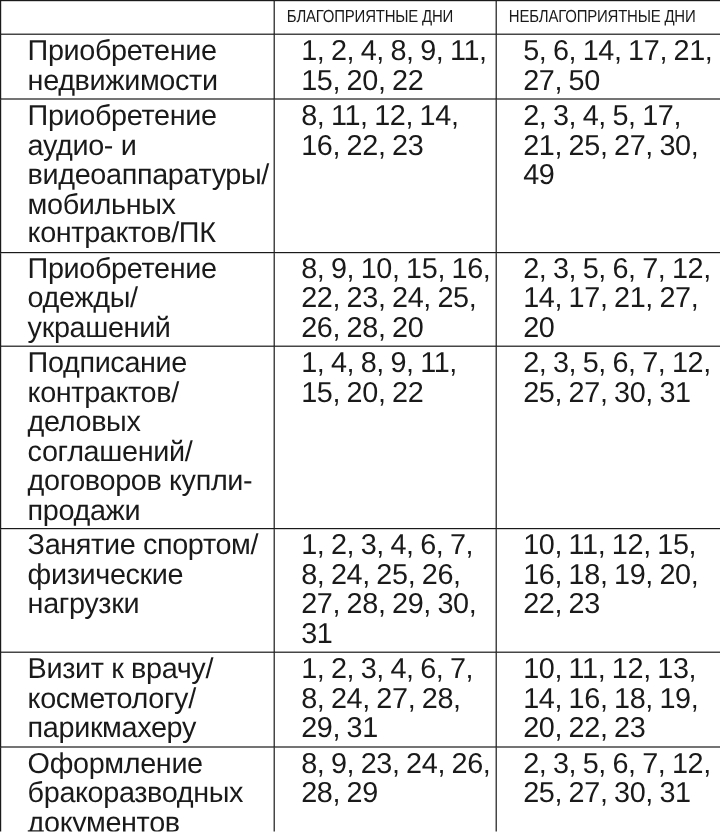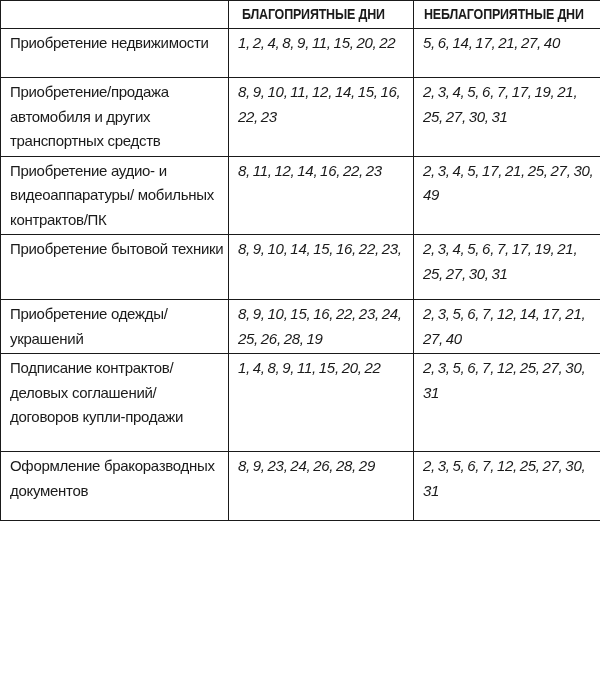--- a/index.html
+++ b/index.html
@@ -11,50 +11,49 @@
       font-family: "Liberation Sans", "DejaVu Sans", sans-serif;
       color: #1a1a1a;
     }
     table.days col.c1 { width: 228px; }
     table.days col.c2 { width: 185px; }
     table.days col.c3 { width: 187px; }
     table.days th, table.days td {
       border: 1.5px solid #1a1a1a;
       vertical-align: top;
       text-align: left;
-      padding: 2px 4px 2px 9px;
-      font-size: 15px;
+      padding: 2px 4px 2px 22px;
+      font-size: 24px;
       line-height: 24.5px;
       letter-spacing: -0.3px;
     }
     table.days th {
       font-family: "Liberation Sans", sans-serif;
-      font-weight: bold;
+      font-weight: normal;
       font-size: 14.5px;
       letter-spacing: -0.2px;
       line-height: 22px;
       height: 22px;
       padding: 2px 2px 2px 10px;
       white-space: nowrap;
       transform-origin: left;
-      text-align: center;
     }
     table.days th span { display: inline-block; transform: scaleX(0.86); transform-origin: left center; }
     tr.r-head { height: 28px; }
     tr.r1 { height: 49px; }
     tr.r2 { height: 76px; }
     tr.r3 { height: 65px; }
     tr.r4 { height: 65px; }
     tr.r5 { height: 54px; margin-top: 32px; }
     tr.r6 { height: 98px; }
     tr.r7 { height: 71px; }
     tr.r8 { height: 71px; }
     tr.r9 { height: 54px; }
     tr.r10 { height: 69px; }
-    table.days td.nums { word-spacing: -1px; font-style: italic; }
+    table.days td.nums { word-spacing: -1px; }
   </style>
 </head>
 <body>
 
 <table class="days">
   <colgroup>
     <col class="c1">
       <col class="c2">
       <col class="c3">
   </colgroup>
@@ -62,46 +61,46 @@
     <tr class="r-head">
       <th><span></span></th>
       <th><span>БЛАГОПРИЯТНЫЕ ДНИ</span></th>
       <th><span>НЕБЛАГОПРИЯТНЫЕ ДНИ</span></th>
     </tr>
   </thead>
   <tbody>
     <tr class="r1">
       <td>Приобретение недвижимости</td>
       <td class="nums">1, 2, 4, 8, 9, 11, 15, 20, 22</td>
-      <td class="nums">5, 6, 14, 17, 21, 27, 40</td>
-    </tr>
-    <tr class="r2">
-      <td>Приобретение/продажа автомобиля и других транспортных средств</td>
-      <td class="nums">8, 9, 10, 11, 12, 14, 15, 16, 22, 23</td>
-      <td class="nums">2, 3, 4, 5, 6, 7, 17, 19, 21, 25, 27, 30, 31</td>
+      <td class="nums">5, 6, 14, 17, 21, 27, 50</td>
     </tr>
     <tr class="r3">
       <td>Приобретение аудио- и видеоаппаратуры/ мобильных контрактов/ПК</td>
       <td class="nums">8, 11, 12, 14, 16, 22, 23</td>
       <td class="nums">2, 3, 4, 5, 17, 21, 25, 27, 30, 49</td>
     </tr>
-    <tr class="r4">
-      <td>Приобретение бытовой техники</td>
-      <td class="nums">8, 9, 10, 14, 15, 16, 22, 23,</td>
-      <td class="nums">2, 3, 4, 5, 6, 7, 17, 19, 21, 25, 27, 30, 31</td>
-    </tr>
     <tr class="r5">
       <td>Приобретение одежды/ украшений</td>
-      <td class="nums">8, 9, 10, 15, 16, 22, 23, 24, 25, 26, 28, 19</td>
-      <td class="nums">2, 3, 5, 6, 7, 12, 14, 17, 21, 27, 40</td>
+      <td class="nums">8, 9, 10, 15, 16, 22, 23, 24, 25, 26, 28, 20</td>
+      <td class="nums">2, 3, 5, 6, 7, 12, 14, 17, 21, 27, 20</td>
     </tr>
     <tr class="r6">
       <td>Подписание контрактов/ деловых соглашений/ договоров купли-продажи</td>
       <td class="nums">1, 4, 8, 9, 11, 15, 20, 22</td>
       <td class="nums">2, 3, 5, 6, 7, 12, 25, 27, 30, 31</td>
+    </tr>
+    <tr class="r7">
+      <td>Занятие спортом/ физические нагрузки</td>
+      <td class="nums">1, 2, 3, 4, 6, 7, 8, 24, 25, 26, 27, 28, 29, 30, 31</td>
+      <td class="nums">10, 11, 12, 15, 16, 18, 19, 20, 22, 23</td>
+    </tr>
+    <tr class="r8">
+      <td>Визит к врачу/ косметологу/ парикмахеру</td>
+      <td class="nums">1, 2, 3, 4, 6, 7, 8, 24, 27, 28, 29, 31</td>
+      <td class="nums">10, 11, 12, 13, 14, 16, 18, 19, 20, 22, 23</td>
     </tr>
     <tr class="r10">
       <td>Оформление бракоразводных документов</td>
       <td class="nums">8, 9, 23, 24, 26, 28, 29</td>
       <td class="nums">2, 3, 5, 6, 7, 12, 25, 27, 30, 31</td>
     </tr>
   </tbody>
 </table>
 
 </body></html>

